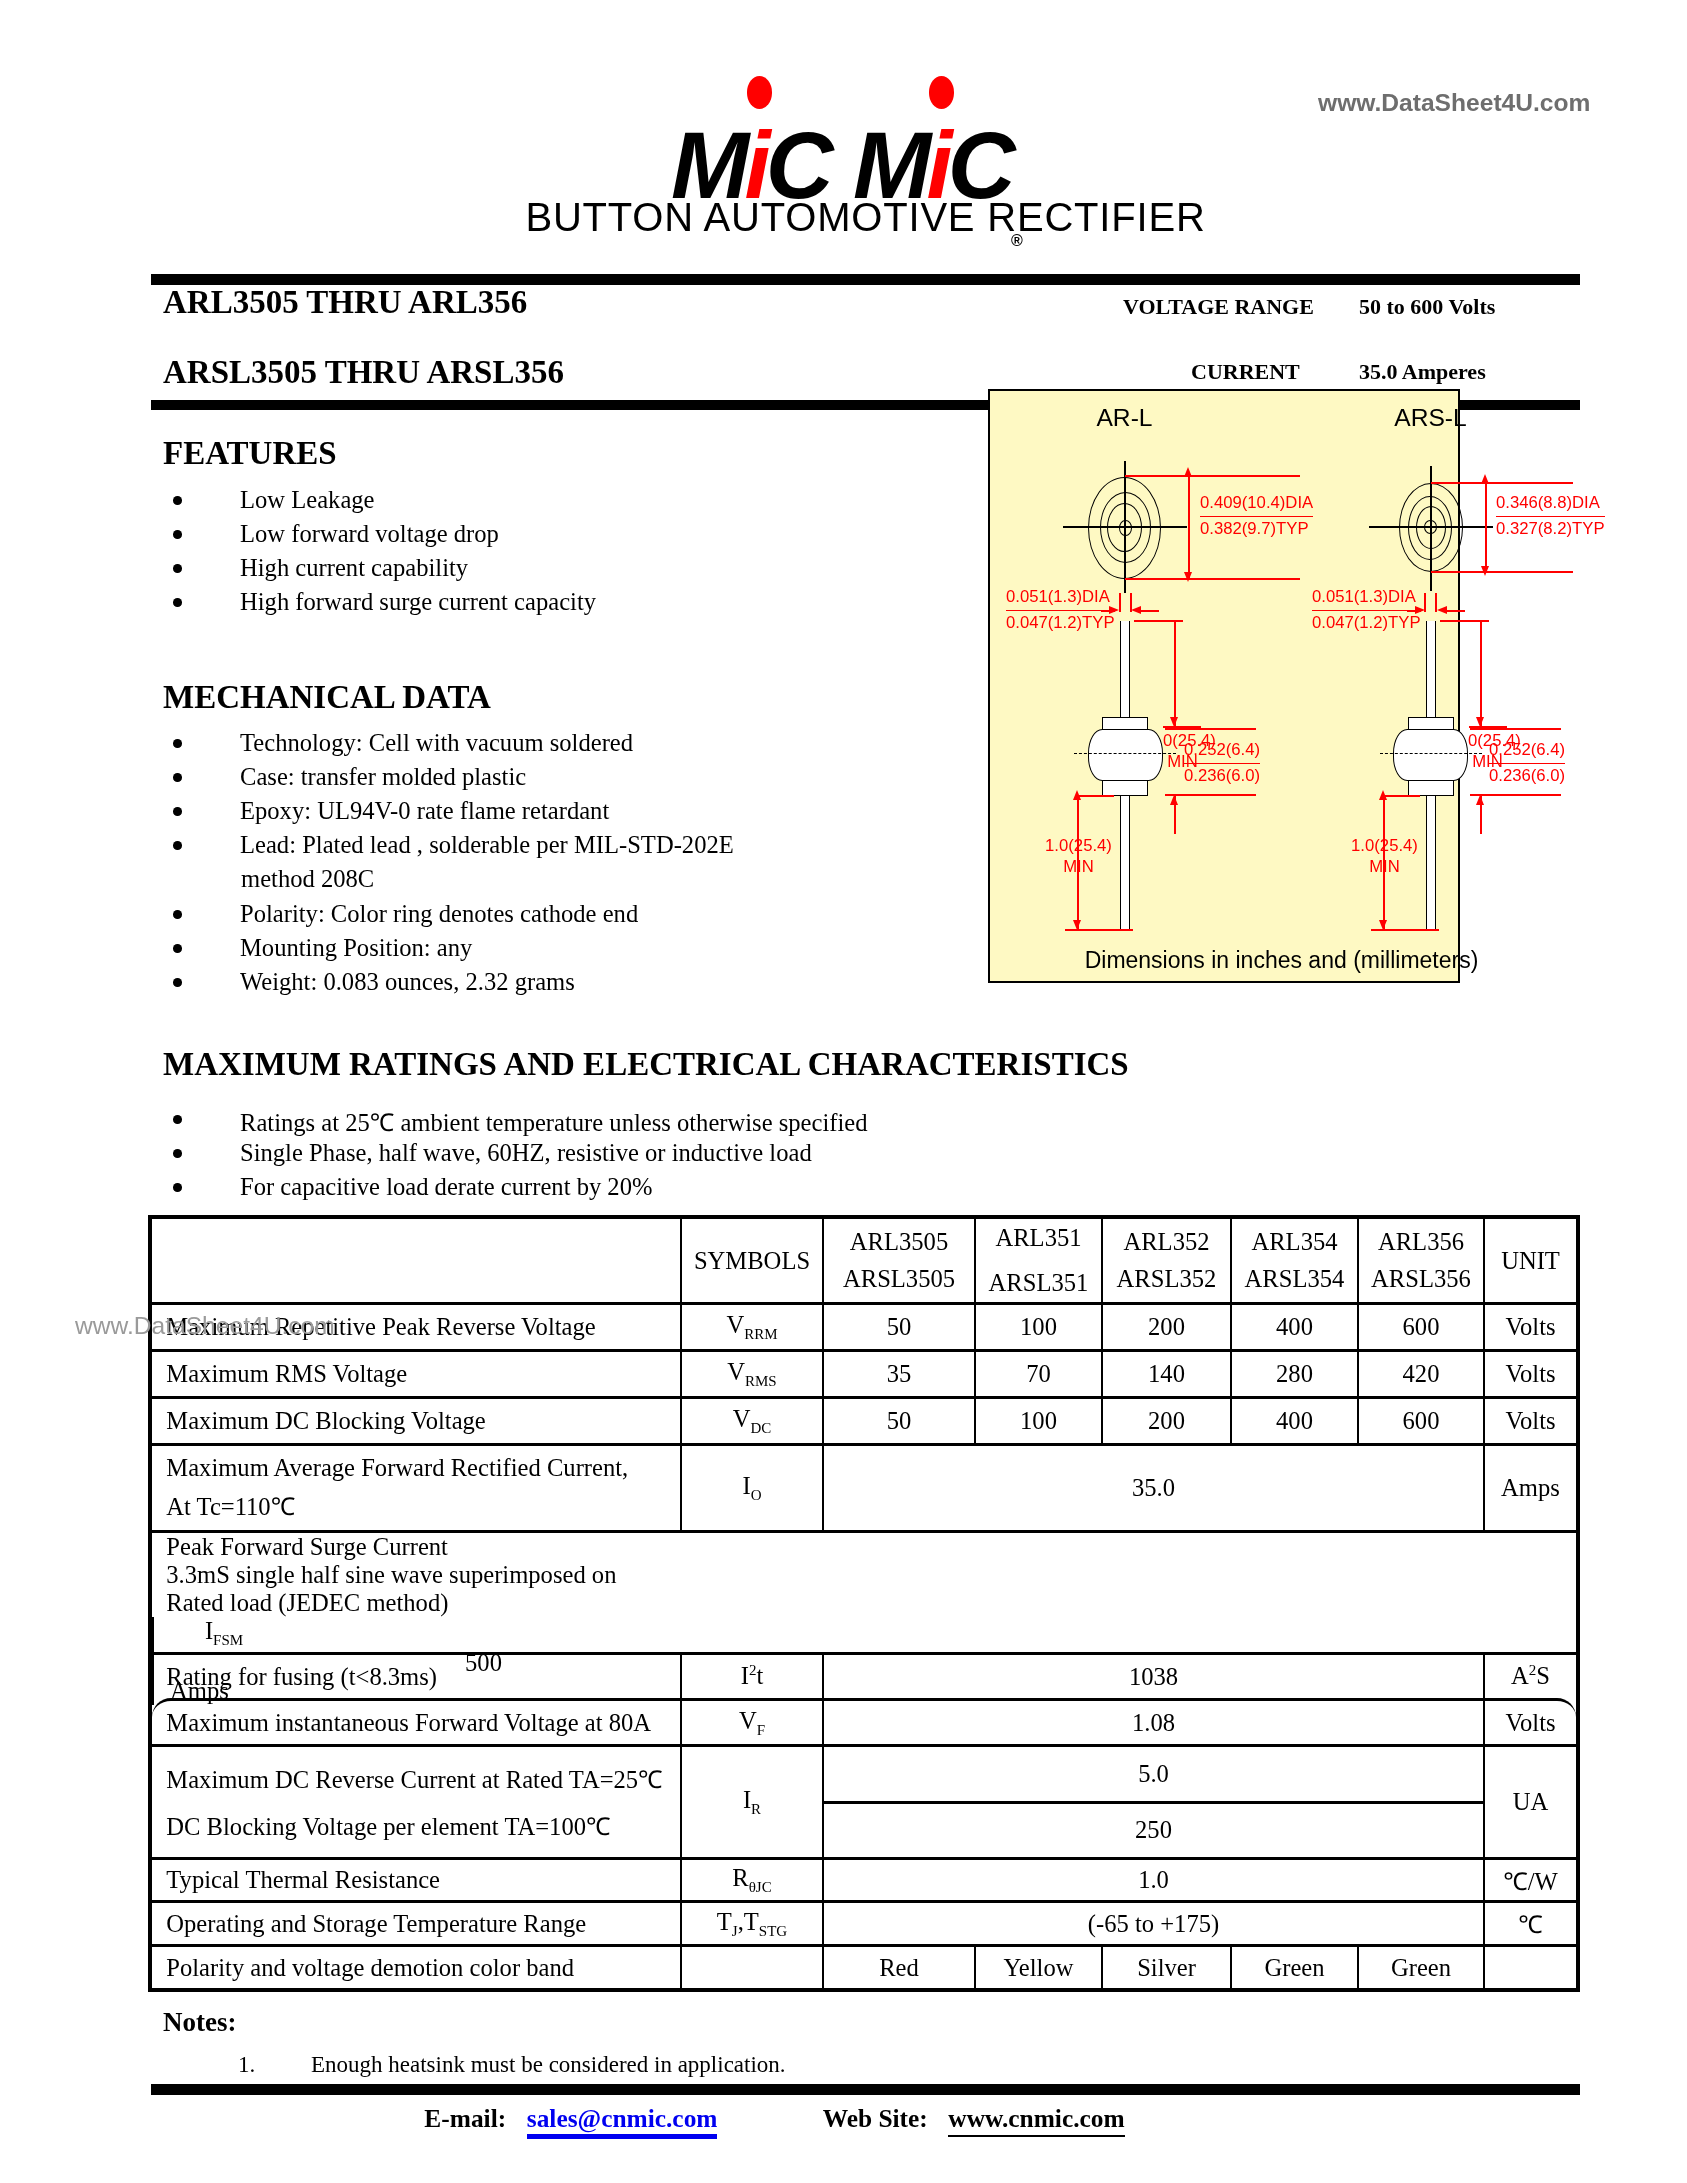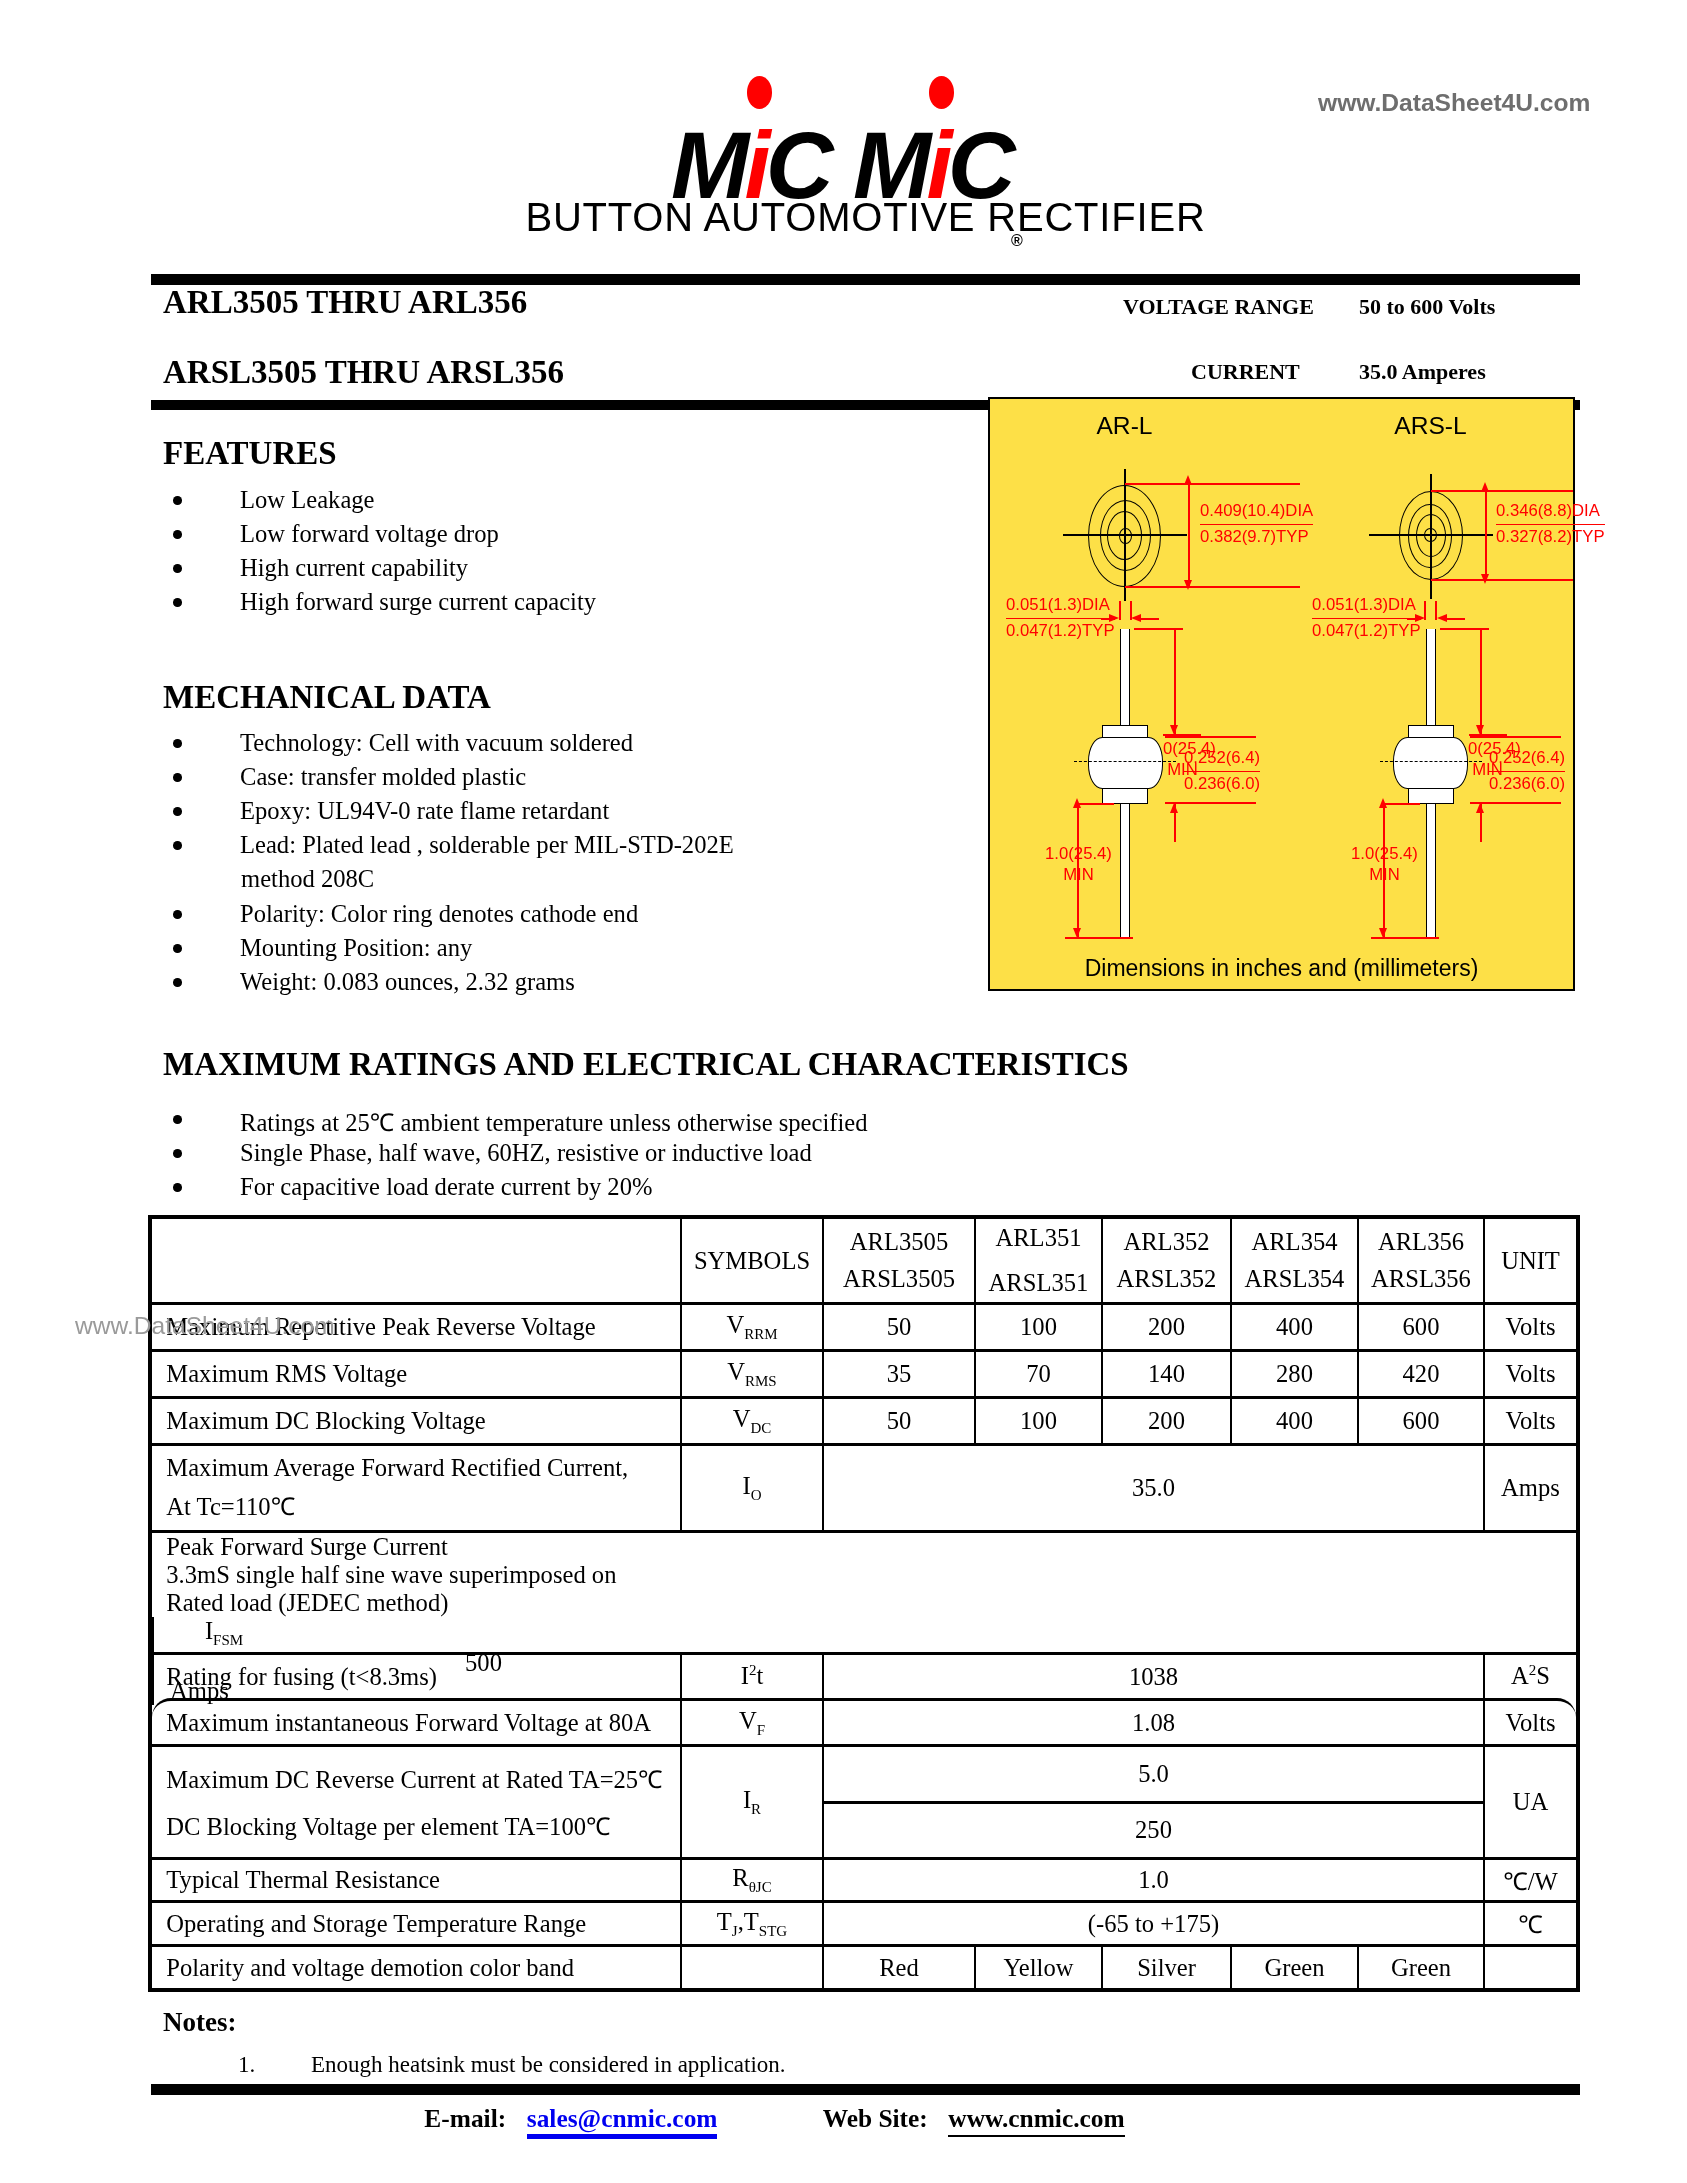--- a/index.html
+++ b/index.html
@@ -19,22 +19,22 @@
   .ldot{position:absolute;width:25.4px;height:33px;background:#f00;border-radius:50%;top:0px;left:76px;}
   .reg{font-size:16px;font-style:normal;letter-spacing:0;vertical-align:-48px;}
   .title{position:absolute;left:151px;top:195px;width:1429px;text-align:center;
          font-family:"Liberation Sans",sans-serif;font-size:40px;letter-spacing:0.8px;}
   .h-serif{position:absolute;font-weight:bold;font-size:33px;}
   .ph-small{position:absolute;font-weight:bold;font-size:22px;}
   .brow{position:absolute;font-size:24.6px;}
   .bdot{position:absolute;left:0;top:10.3px;width:8.7px;height:8.7px;border-radius:50%;background:#000;}
   .btxt{position:absolute;left:67px;top:0;white-space:nowrap;}
   
-  .dbx{position:absolute;left:988px;top:389px;width:587px;height:594px;border:2.4px solid #000;
-       box-sizing:border-box;background:#fde047;margin-top:8px;}
+  .dbx{position:absolute;left:988px;top:389px;width:472px;height:594px;border:2.4px solid #000;
+       box-sizing:border-box;background:#fef9c3;}
   .dlabel{position:absolute;width:95px;text-align:center;font-family:"Liberation Sans",sans-serif;
           font-size:24.6px;}
   .ell{position:absolute;border:1.6px solid #000;border-radius:50%;box-sizing:border-box;}
   .kln{position:absolute;background:#000;}
   .rln{position:absolute;background:#f00;}
   .rtxt{position:absolute;font-family:"Liberation Sans",sans-serif;font-size:16.7px;line-height:20.6px;
         color:#f00;white-space:nowrap;}
   .frac{border-bottom:1.6px solid #f00;padding-bottom:2.4px;margin-bottom:2.4px;}
   .ctr{text-align:center;}
   .lead{position:absolute;width:9.5px;background:#fff;border-left:1.6px solid #000;border-right:1.6px solid #000;

